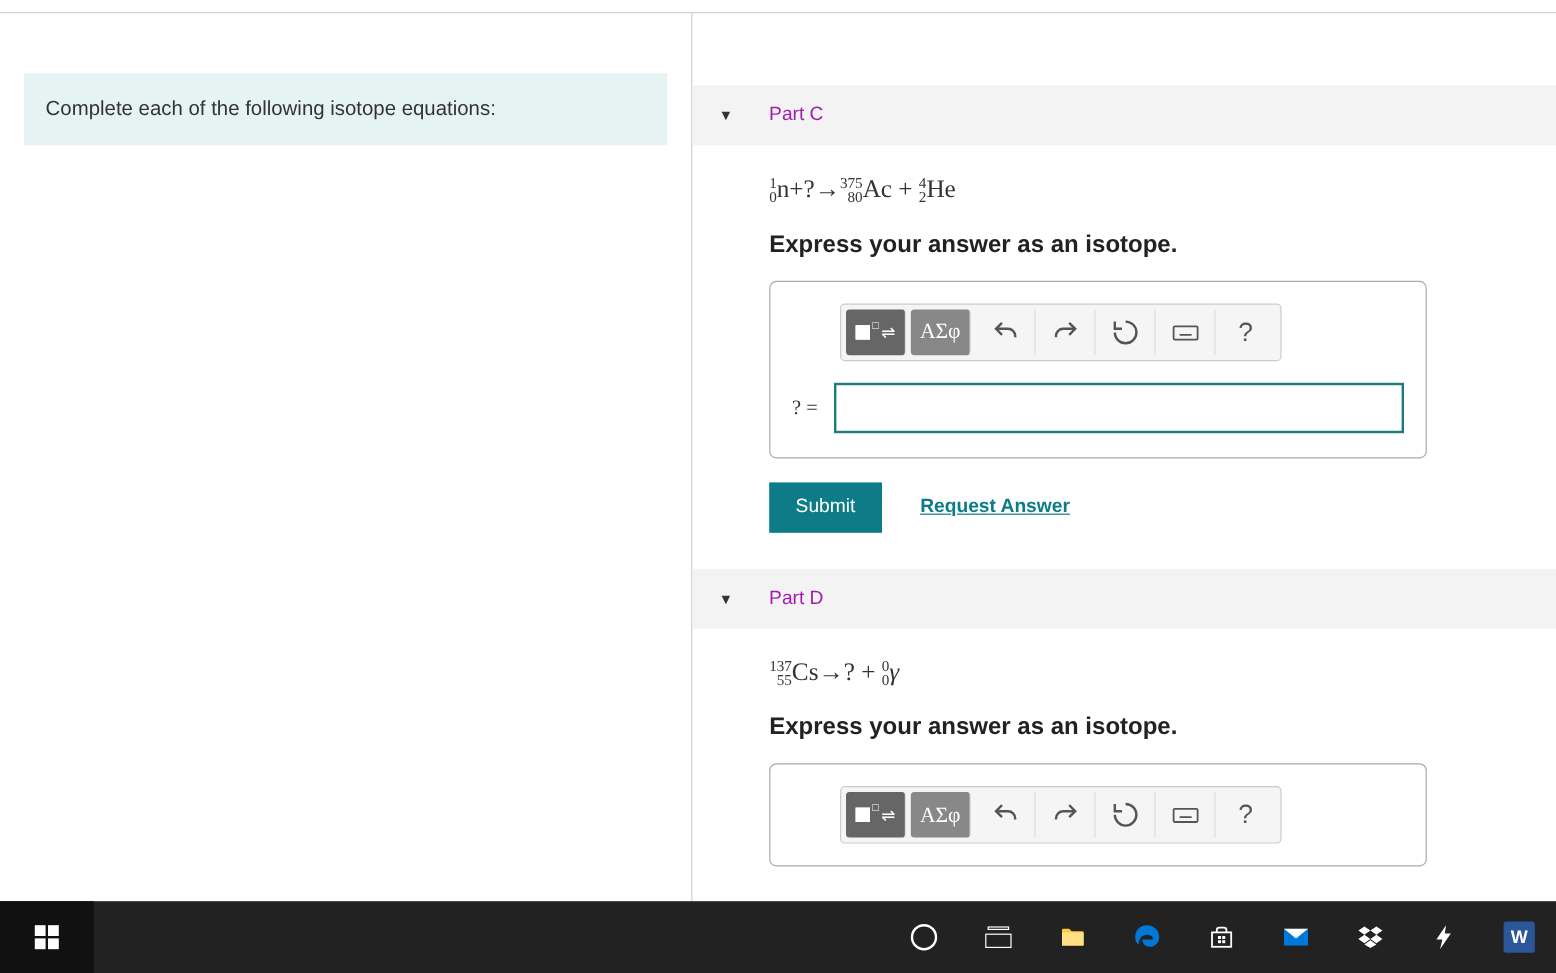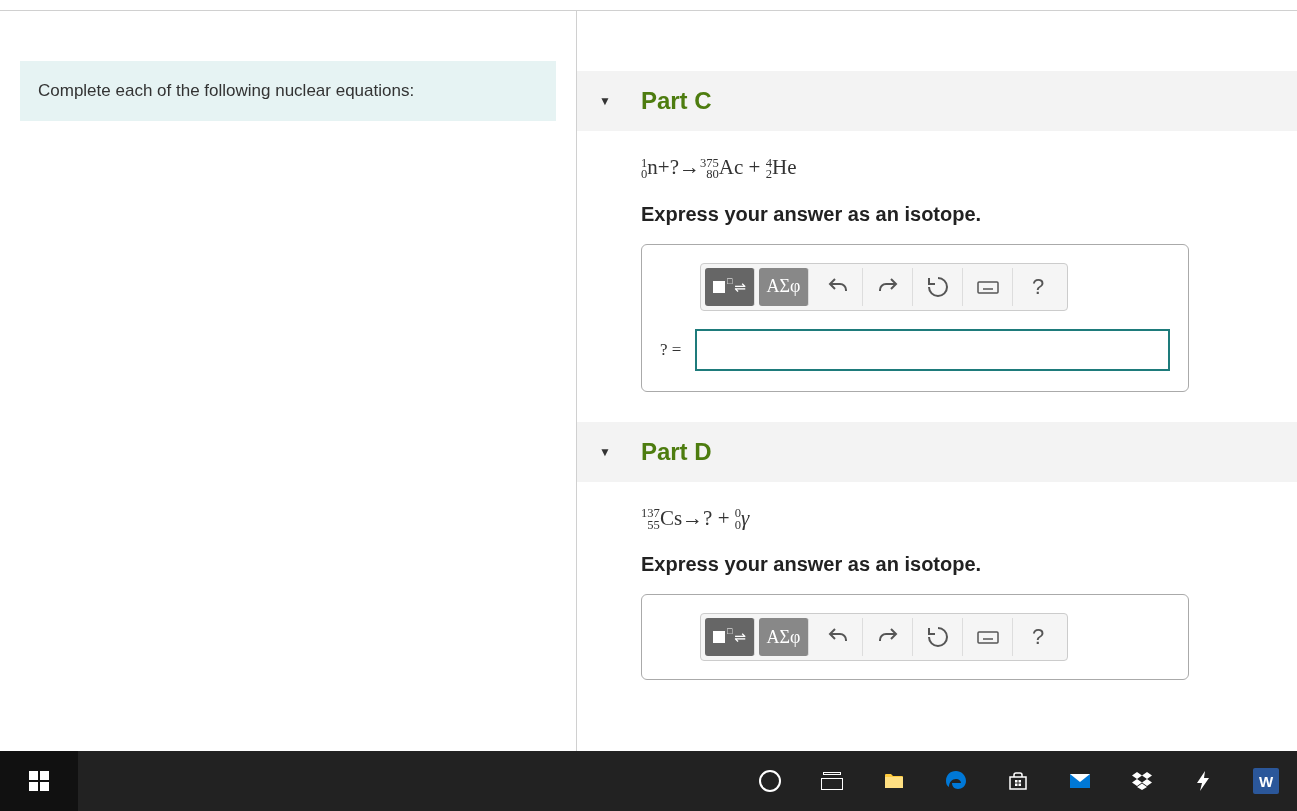--- a/index.html
+++ b/index.html
@@ -5,21 +5,21 @@
 * { margin: 0; padding: 0; box-sizing: border-box; }
 body { font-family: Arial, Helvetica, sans-serif; background: #fff; width: 1297px; height: 811px; overflow: hidden; position: relative; }
 .top-border { height: 11px; border-bottom: 1px solid #d0d0d0; }
 .main-area { display: flex; height: 740px; }
 .left-panel { width: 577px; padding: 50px 20px 20px 20px; border-right: 1px solid #d0d0d0; }
 .instruction-box { background: #e6f3f3; padding: 20px 18px; font-size: 17px; color: #333; }
 .right-panel { flex: 1; padding-top: 60px; overflow-y: hidden; }
 .part-section { margin-bottom: 30px; }
 .part-header { display: flex; align-items: center; background: #f3f3f3; padding: 16px 22px; cursor: pointer; }
 .part-header .chevron { margin-right: 30px; font-size: 12px; color: #333; }
-.part-header .part-title { font-weight: bold; font-size: 24px; color: #4d7c0f; }
+.part-header .part-title { font-weight: normal; font-size: 16px; color: #a21caf; }
 .part-body { padding: 24px 0 0 64px; }
 .equation { font-family: Georgia, 'Times New Roman', serif; font-size: 21px; color: #333; margin-bottom: 22px; }
 .eq-stack { display: inline-flex; flex-direction: column; vertical-align: middle; line-height: 0.9; font-size: 0.6em; text-align: right; }
 .instruction-text { font-weight: bold; font-size: 20px; color: #222; margin-bottom: 18px; }
 .answer-box { border: 1px solid #aaa; border-radius: 6px; padding: 18px 18px 20px 18px; max-width: 548px; }
 .toolbar { display: inline-flex; align-items: center; background: #f5f5f5; border: 1px solid #ccc; border-radius: 4px; padding: 4px; gap: 0; margin-left: 40px; margin-bottom: 18px; }
 .tb-btn { width: 50px; height: 38px; display: inline-flex; align-items: center; justify-content: center; font-size: 18px; color: #555; cursor: pointer; border-right: 1px solid #ddd; }
 .tb-btn:last-child { border-right: none; }
 .tb-btn.dark { background: #666; color: #fff; border-radius: 3px; margin-right: 4px; }
 .tb-btn.grey { background: #888; color: #fff; border-radius: 3px; margin-right: 4px; }
@@ -51,21 +51,21 @@
 .taskview .tv-top { width: 18px; height: 3px; border: 1px solid #fff; margin-bottom: 3px; }
 .taskview .tv-mid { width: 22px; height: 12px; border: 1px solid #fff; }
 .tb-word { width: 26px; height: 26px; background: #2b579a; color: #fff; font-weight: bold; display: flex; align-items: center; justify-content: center; font-size: 15px; border-radius: 2px; }
 </style>
 </head>
 <body>
 
 <div class="top-border"></div>
 <div class="main-area">
   <div class="left-panel">
-    <div class="instruction-box">Complete each of the following nuclear equations:</div>
+    <div class="instruction-box">Complete each of the following isotope equations:</div>
   </div>
 
   <div class="right-panel">
 
     <div class="part-section">
       <div class="part-header">
         <span class="chevron">▼</span>
         <span class="part-title">Part C</span>
       </div>
       <div class="part-body">
@@ -121,20 +121,24 @@
                   <line x1="7" y1="14" x2="17" y2="14"></line>
                 </svg>
               </div>
             <div class="tb-btn" style="font-size:22px;color:#555">?</div>
           </div>
           <div class="input-row">
             <span class="input-label">? =</span>
             <input class="answer-input" type="text" style="">
           </div>
         </div>
+        <div class="actions">
+          <button class="submit-btn">Submit</button>
+          <a class="request-link">Request Answer</a>
+        </div>
       </div>
     </div>
 
     <div class="part-section">
       <div class="part-header">
         <span class="chevron">▼</span>
         <span class="part-title">Part D</span>
       </div>
       <div class="part-body">
         <div class="equation">

